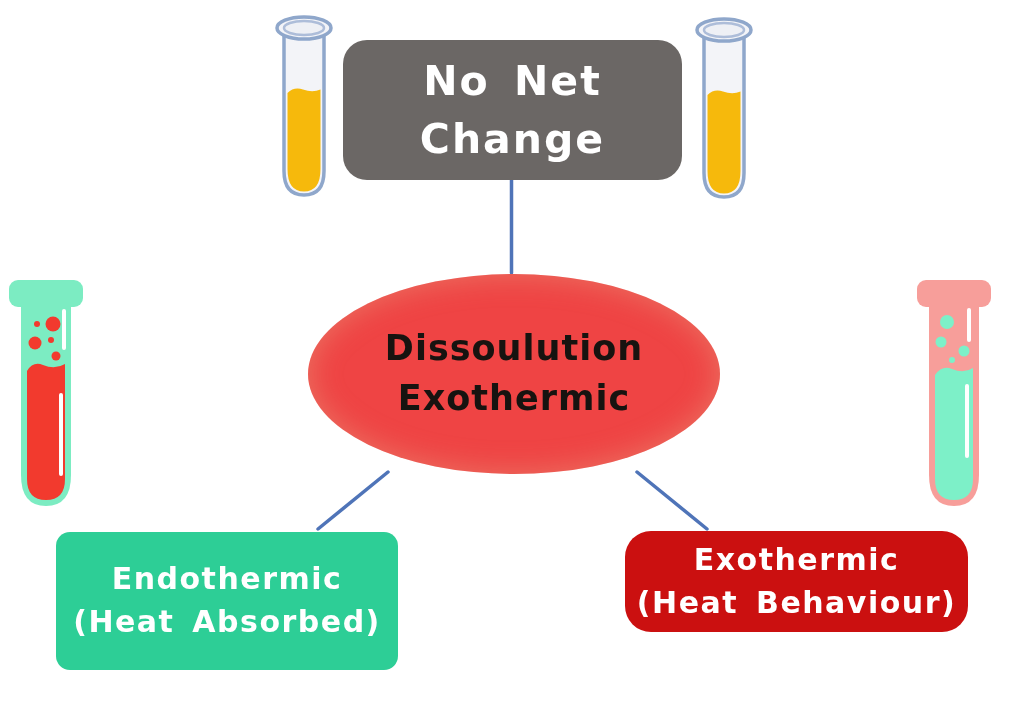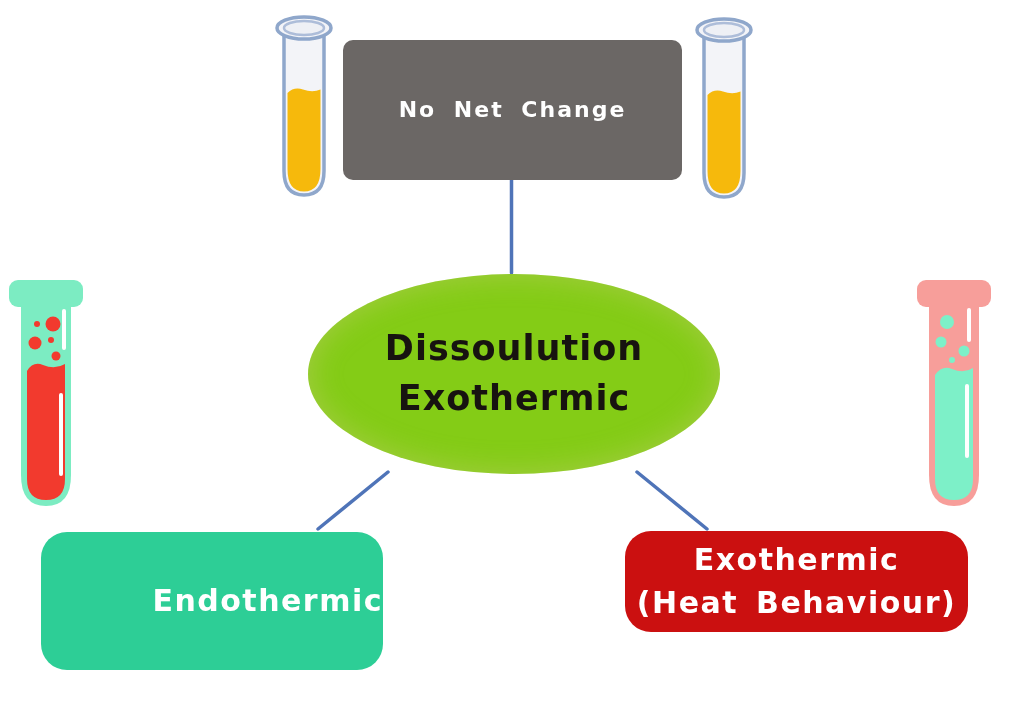--- a/index.html
+++ b/index.html
@@ -26,42 +26,41 @@
     justify-content: center;
     text-align: center;
     font-weight: 700;
     letter-spacing: 2px;
     word-spacing: 8px;
     line-height: 1.42;
   }
   .top-box {
     left: 343px; top: 40px;
     width: 339px; height: 140px;
-    border-radius: 10px;
+    border-radius: 24px;
     color: #ffffff;
-    font-size: 22px;
+    font-size: 41px;
   }
   .ellipse {
     left: 308px; top: 274px;
     width: 412px; height: 200px;
     border-radius: 50%;
     color: #171310;
     font-size: 35px;
     letter-spacing: 1px;
     box-shadow: inset 0 0 30px rgba(228, 207, 160, 0.35);
   }
   .left-box {
-    left: 41px; top: 532px;
+    left: 56px; top: 532px;
     width: 342px; height: 138px;
-    border-radius: 26px;
+    border-radius: 14px;
     color: #ffffff;
     font-size: 30px;
     letter-spacing: 1.5px;
     word-spacing: 6px;
-    align-items: flex-end;
   }
   .right-box {
     left: 625px; top: 531px;
     width: 343px; height: 101px;
     border-radius: 26px;
     color: #ffffff;
     font-size: 30px;
     letter-spacing: 1.5px;
     word-spacing: 6px;
   }
@@ -79,27 +78,28 @@
   <svg class="connectors" viewBox="0 0 1024 711">
     <line x1="511.5" y1="180" x2="511.5" y2="273" stroke-width="3.5" stroke-linecap="round" stroke="#4f74b8"></line>
     <line x1="388" y1="472" x2="318" y2="529" stroke-width="3.5" stroke-linecap="round" stroke="#4f74b8"></line>
     <line x1="637" y1="472" x2="707" y2="529" stroke-width="3.5" stroke-linecap="round" stroke="#4f74b8"></line>
   </svg>
 
   <div class="node top-box" style="background-color: rgb(107, 103, 101); color: rgb(255, 255, 255);">
     <span>No Net Change</span>
   </div>
 
-  <div class="node ellipse" style="background-color: #84cc16; color: rgb(23, 19, 16);">
+  <div class="node ellipse" style="background-color: #ef4444; color: rgb(23, 19, 16);">
     <span>Dissoulution</span>
     <span>Exothermic</span>
   </div>
 
   <div class="node left-box" style="background-color: rgb(45, 206, 150); color: rgb(255, 255, 255);">
     <span>Endothermic</span>
+    <span>(Heat Absorbed)</span>
   </div>
 
   <div class="node right-box" style="background-color: rgb(203, 16, 16); color: rgb(255, 255, 255);">
     <span>Exothermic</span>
     <span>(Heat Behaviour)</span>
   </div>
 
   <svg class="tube tube-tl" viewBox="0 0 60 190">
     <path d="M10 16 L10 157 Q10 181 30 181 Q50 181 50 157 L50 16" stroke-width="3.5" stroke="#8fa7cb" fill="#f3f4f8"></path>
     <path d="M13.5 79 Q20 72.5 29 75.5 Q38.5 79 46.5 75.5 L46.5 155 Q46.5 177.5 30 177.5 Q13.5 177.5 13.5 155 Z" fill="#f6b90c"></path>

